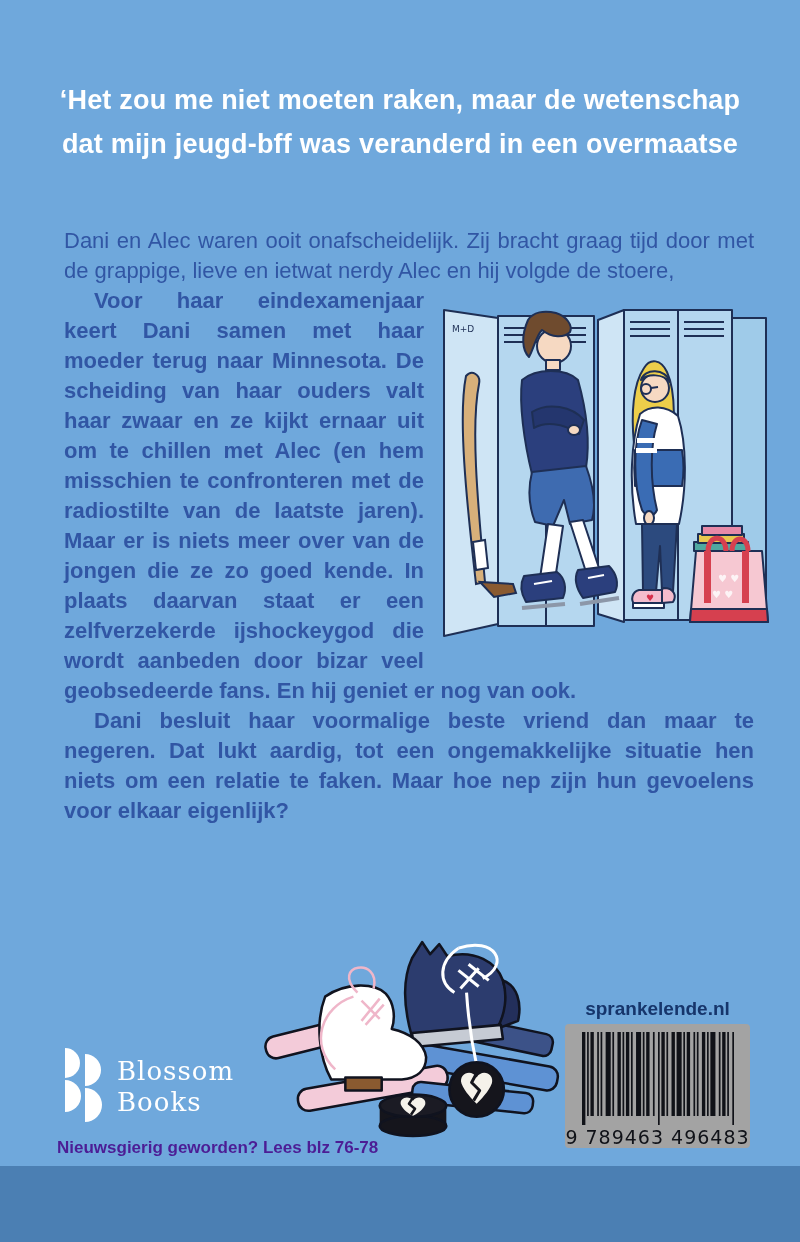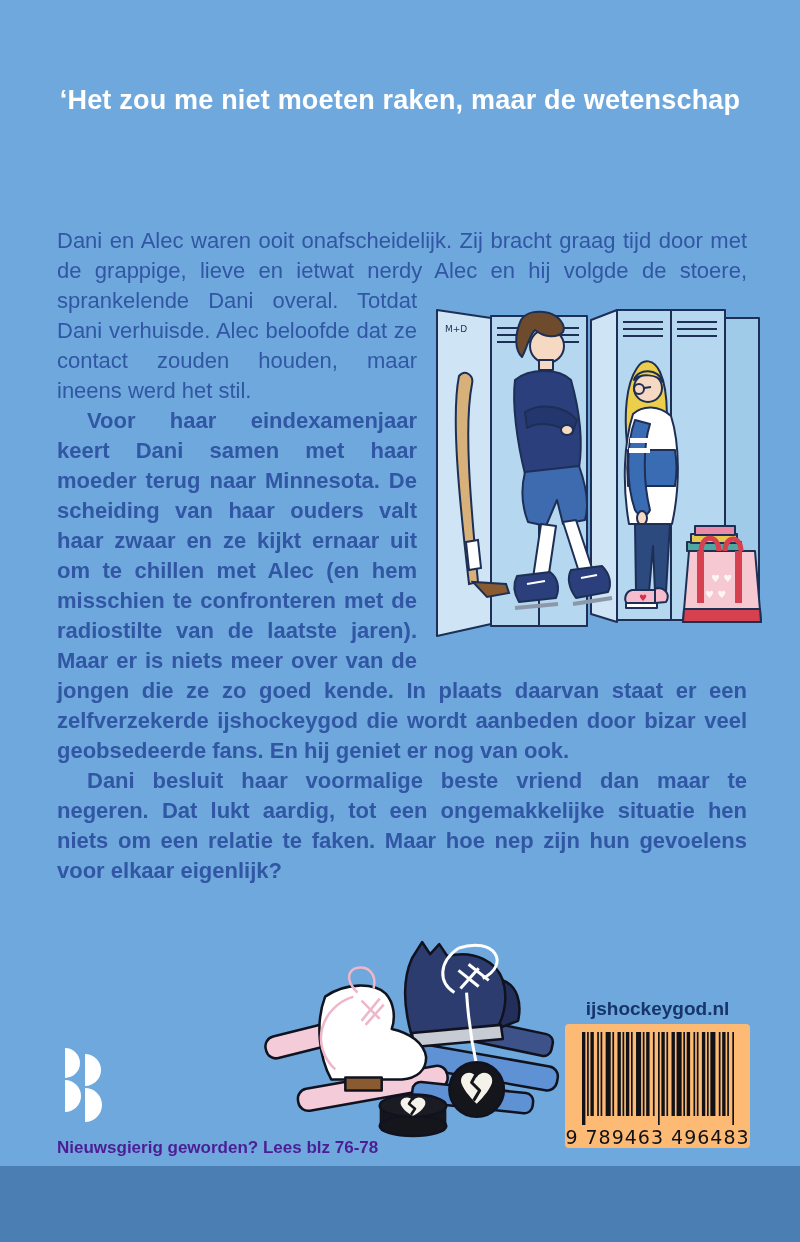--- a/index.html
+++ b/index.html
@@ -10,21 +10,21 @@
   }
   
   .quote{
     position:absolute;top:78px;left:40px;width:720px;
     text-align:center;color:#FFFFFF;font-weight:bold;
     font-size:27px;line-height:44px;letter-spacing:.2px;
   }
   .quote span{display:block;}
   
   .synopsis{
-    position:absolute;top:226px;left:57px;width:690px;
+    position:absolute;top:226px;left:64px;width:690px;
     color:#3156A4;font-size:22px;line-height:30px;
     text-align:justify;
   }
   .synopsis p{margin:0;}
   .synopsis .indent{text-indent:30px;font-weight:bold;}
   .illu-float{
     float:right;width:336px;height:352px;
     margin:6px -18px 10px 12px;
   }
   
@@ -42,21 +42,21 @@
     position:absolute;left:57px;top:1138px;
     color:#4c1d95;font-weight:bold;font-size:17px;
   }
   .site{
     position:absolute;left:565px;top:998px;width:185px;
     text-align:center;color:#16356B;font-weight:bold;font-size:19px;
   }
   
   .barcode-box{
     position:absolute;left:565px;top:1024px;width:185px;height:124px;
-    background:#fdba74;border-radius:4px;
+    background:#a3a3a3;border-radius:4px;
     display:flex;flex-direction:column;align-items:center;
   }
   .barcode-box svg{margin-top:8px;}
   .isbn{
     color:#101218;font-size:19px;letter-spacing:1px;margin-top:0px;
     font-family:"DejaVu Sans",sans-serif;
   }
   
   .genre-bar{
     position:absolute;left:60px;top:1174px;width:680px;height:18px;
@@ -75,20 +75,21 @@
   }
   svg text{font-family:"DejaVu Sans",sans-serif;}
 </style>
 </head>
 <body>
 
 <div class="cover">
 
   <div class="quote">
     <span>‘Het zou me niet moeten raken, maar de wetenschap</span>
+    <span>dat mijn jeugd-bff was veranderd in een overmaatse</span>
   </div>
 
   <div class="synopsis">
     <span>Dani en Alec waren ooit onafscheidelijk. Zij bracht graag tijd door met de grappige, lieve en ietwat nerdy Alec en hij volgde de stoere,</span><div class="illu-float">
       <svg viewBox="0 0 336 352" width="336" height="352">
         <g stroke="#1E2F55" stroke-width="2" stroke-linejoin="round">
 
           <polygon points="8,18 62,26 62,332 8,344" fill="#CFE5F5"></polygon>
 
           <rect x="62" y="24" width="96" height="310" fill="#B5D7EF"></rect>
@@ -167,21 +168,21 @@
           <path d="M260,259 L326,259 L332,330 L254,330 Z" fill="#F6C8D2"></path>
           <path d="M255,317 L331,317 L332,330 L254,330 Z" fill="#D6404F"></path>
           <path d="M272,259 C272,242 290,242 290,259" fill="none" stroke="#D6404F" stroke-width="5"></path>
           <path d="M296,259 C296,243 312,243 312,259" fill="none" stroke="#D6404F" stroke-width="5"></path>
           <rect x="268" y="259" width="7" height="52" fill="#D6404F" stroke="none"></rect>
           <rect x="306" y="259" width="7" height="52" fill="#D6404F" stroke="none"></rect>
           <text x="282" y="290" font-size="10" fill="#FFFFFF" stroke="none" opacity="0.8">♥ ♥</text>
           <text x="276" y="306" font-size="10" fill="#FFFFFF" stroke="none" opacity="0.8">♥ ♥</text>
         </g>
       </svg>
-    </div><span> sprankelende Dani overal. Totdat Dani verhuisde. Alec beloofde dat ze contact zouden houden, maar ineens werd het stil.</span>
+    </div>
     <p class="indent">Voor haar eindexamenjaar keert Dani samen met haar moeder terug naar Minnesota. De scheiding van haar ouders valt haar zwaar en ze kijkt ernaar uit om te chillen met Alec (en hem misschien te confronteren met de radiostilte van de laatste jaren). Maar er is niets meer over van de jongen die ze zo goed kende. In plaats daarvan staat er een zelfverzekerde ijshockeygod die wordt aanbeden door bizar veel geobsedeerde fans. En hij geniet er nog van ook.</p>
     <p class="indent">Dani besluit haar voormalige beste vriend dan maar te negeren. Dat lukt aardig, tot een ongemakkelijke situatie hen niets om een relatie te faken. Maar hoe nep zijn hun gevoelens voor elkaar eigenlijk?</p>
   </div>
 
   <div class="skates">
     <svg viewBox="0 0 300 200" width="312" height="202">
       <g stroke="#10131F" stroke-width="2.5" stroke-linejoin="round">
 
         <rect x="4" y="88" width="116" height="22" rx="10" fill="#F3CBD9" transform="rotate(-14 60 100)"></rect>
         <rect x="150" y="84" width="140" height="22" rx="8" fill="#3C5288" transform="rotate(12 220 96)"></rect>
@@ -233,25 +234,29 @@
 
   <div class="logo">
     <svg class="logo-mark" viewBox="0 0 52 76">
       <g fill="#FFFFFF">
         <path d="M10,2 A15,15 0 0 1 10,32 Z"></path>
         <path d="M10,34 A16,16 0 0 1 10,66 Z"></path>
         <path d="M30,8 A16,16 0 0 1 30,40 Z"></path>
         <path d="M30,42 A17,17 0 0 1 30,76 Z"></path>
       </g>
     </svg>
+    <div class="logo-name">
+      <span>Blossom</span>
+      <span>Books</span>
+    </div>
   </div>
 
   <div class="curiosity">Nieuwsgierig geworden? Lees blz 76-78</div>
 
-  <div class="site">ijshockeygod.nl</div>
+  <div class="site">sprankelende.nl</div>
 
   <div class="barcode-box">
     <svg viewBox="0 0 152 94" width="158" height="94">
         <rect x="0.00" y="0" width="3.38" height="93" fill="#101218"></rect>
         <rect x="5.07" y="0" width="1.69" height="84" fill="#101218"></rect>
         <rect x="8.44" y="0" width="3.38" height="84" fill="#101218"></rect>
         <rect x="15.20" y="0" width="1.69" height="84" fill="#101218"></rect>
         <rect x="18.58" y="0" width="1.69" height="84" fill="#101218"></rect>
         <rect x="23.64" y="0" width="5.07" height="84" fill="#101218"></rect>
         <rect x="30.40" y="0" width="1.69" height="84" fill="#101218"></rect>

